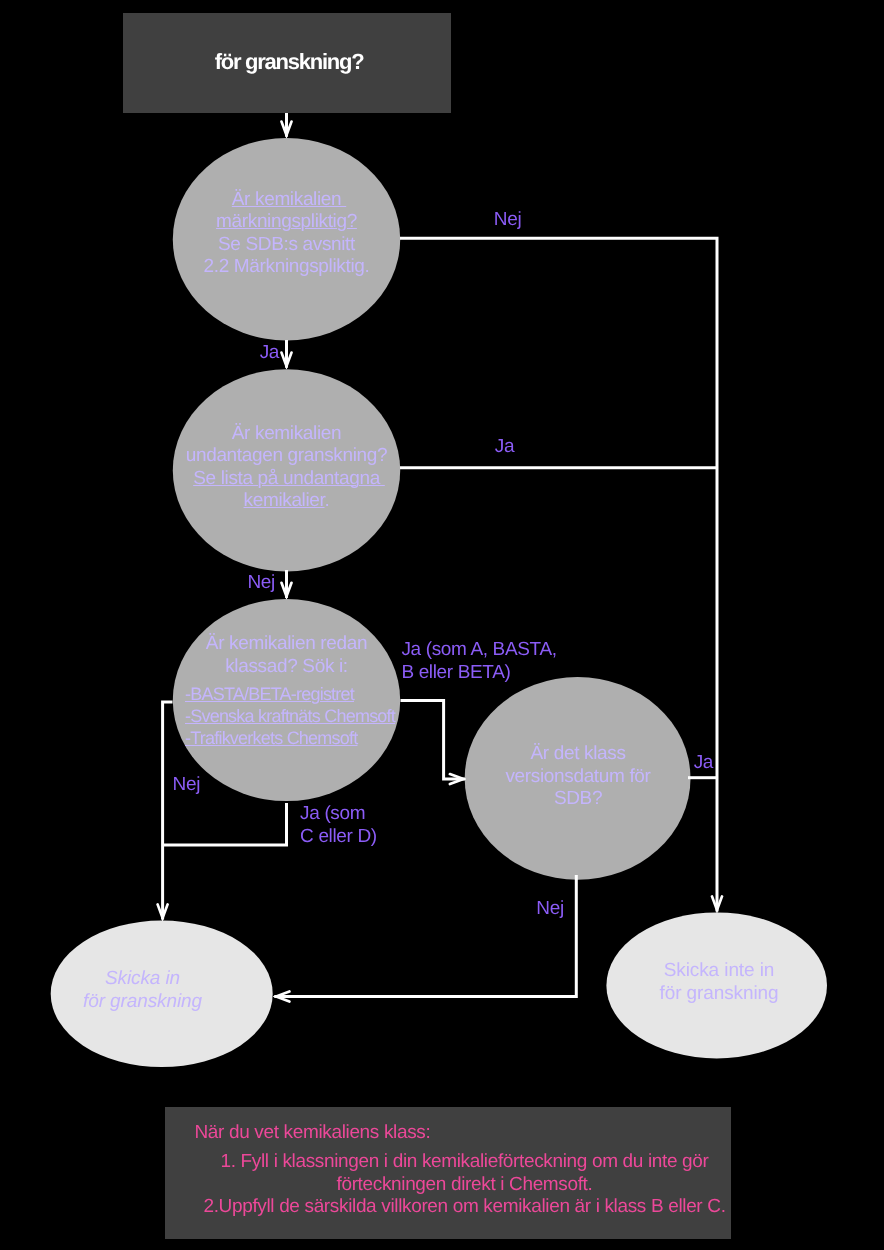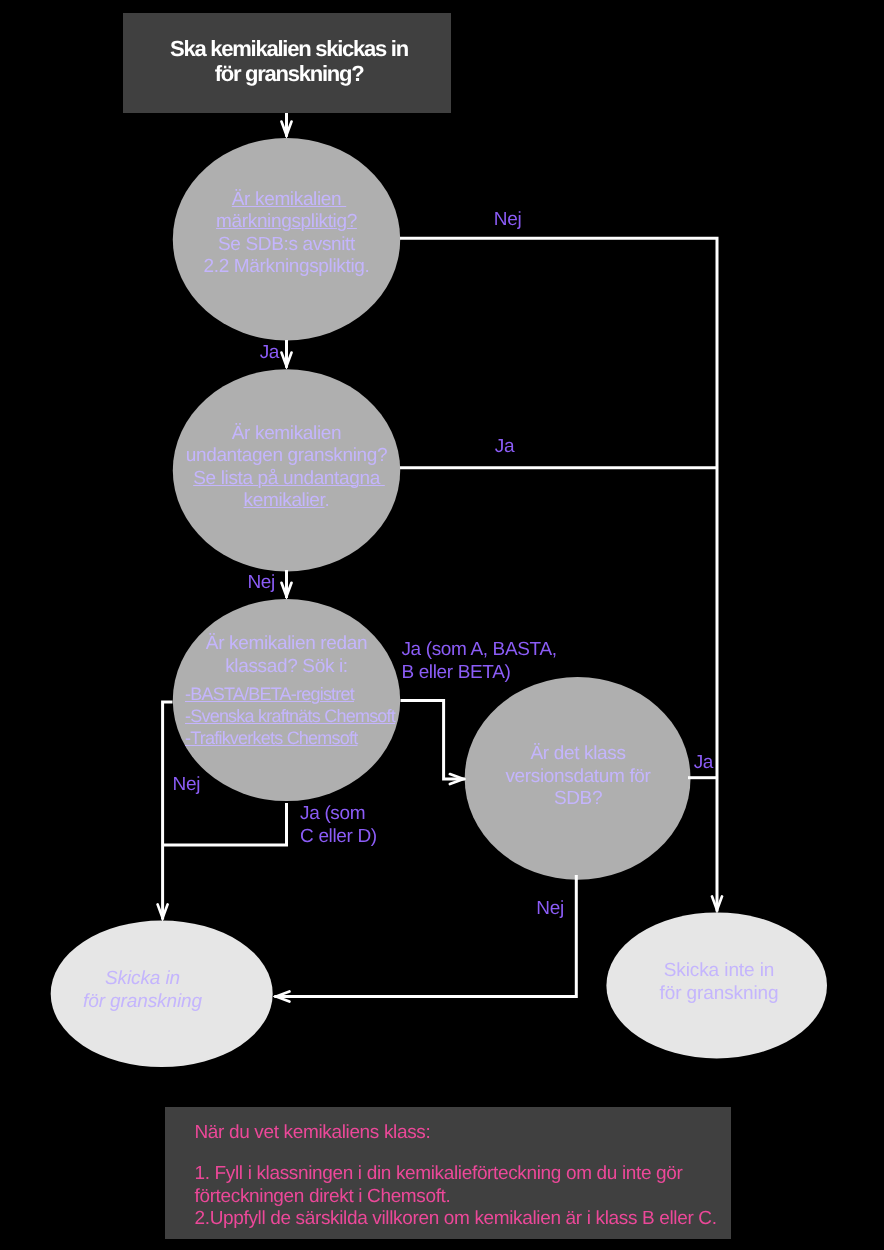--- a/index.html
+++ b/index.html
@@ -21,21 +21,21 @@
   #title-text{position:absolute;left:125.5px;top:10.8px;width:327px;height:99px;
               display:flex;align-items:center;justify-content:center;
               color:#fff;font-weight:bold;font-size:22px;line-height:25.2px;letter-spacing:-1.25px;
               text-align:center;padding-top:2px;box-sizing:border-box;}
 
   
   #note-box{position:absolute;left:165px;top:1107px;width:565.5px;height:131.5px;
             background:#404040;}
   #note-text{position:absolute;left:194.5px;top:1121.6px;width:540px;
              color:#ec4899;font-size:19px;line-height:22.5px;text-align:left;white-space:nowrap;}
-  #note-text .p2{margin-top:19px;}
+  #note-text .p2{margin-top:7px;text-align:center;}
 
   .dec{font-size:19px;}
   .lbl{position:absolute;color:#8b5cf6;font-size:19px;line-height:22.5px;text-align:left;
        white-space:nowrap;}
   u.ul{text-decoration:underline;text-underline-offset:1px;text-decoration-thickness:1.3px;white-space:pre;}
   u.ul.trail{position:relative;left:2.5px;}
 </style>
 </head>
 <body>
 
@@ -78,21 +78,20 @@
 
       <path d="M717 775 L717 911.5" marker-end="url(#arw)"></path>
 
       <path d="M576.3 875 L576.3 996.5 L274.3 996.5" marker-end="url(#arw)"></path>
     </g>
   </svg>
 
   <div id="title-box"></div>
   <div id="title-text">
       <div>
-    <div>Ska kemikalien skickas in</div>
     <div>för granskning?</div>
   </div>
     </div>
 
   <div class="txt dec" style="left:173px;top:188.5px;width:227px;">
     <div><u class="ul trail">Är kemikalien </u></div>
     <div><u class="ul">märkningspliktig?</u></div>
     <div>Se SDB:s avsnitt</div>
     <div>2.2 Märkningspliktig.</div>
   </div>

